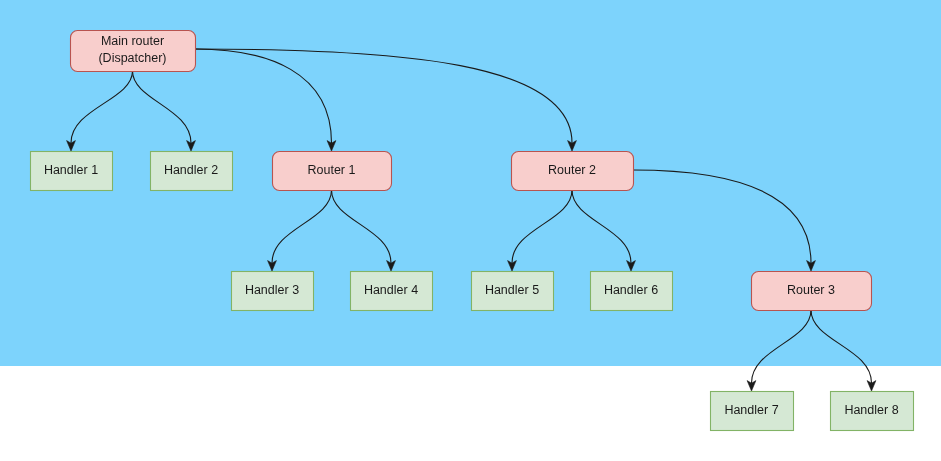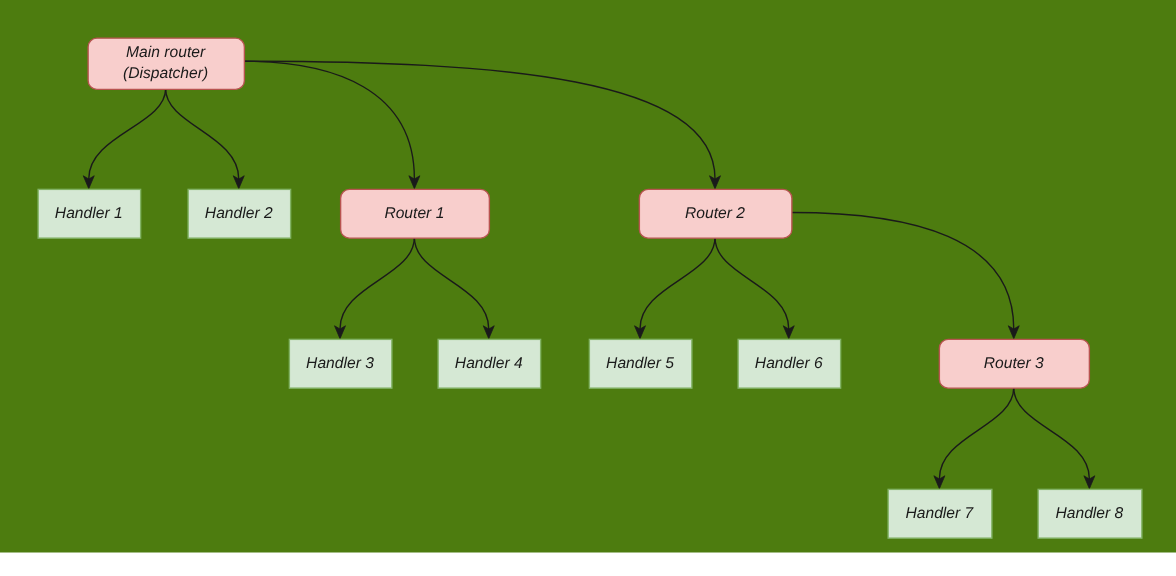--- a/index.html
+++ b/index.html
@@ -10,23 +10,22 @@
   }
   body {
     width: 941px;
     height: 461px;
     overflow: hidden;
     font-family: "Liberation Sans", sans-serif;
   }
   #diagram-root {
     position: relative;
     width: 941px;
-    height: 442px;
-    background: #4d7c0f;
-    font-style: italic;
+    height: 366px;
+    background: #7dd3fc;
   }
   svg#diagram-canvas {
     display: block;
     width: 941px;
     height: 461px;
   }
   .node-shape {
     stroke-width: 1.1px;
   }
   .node-router {

